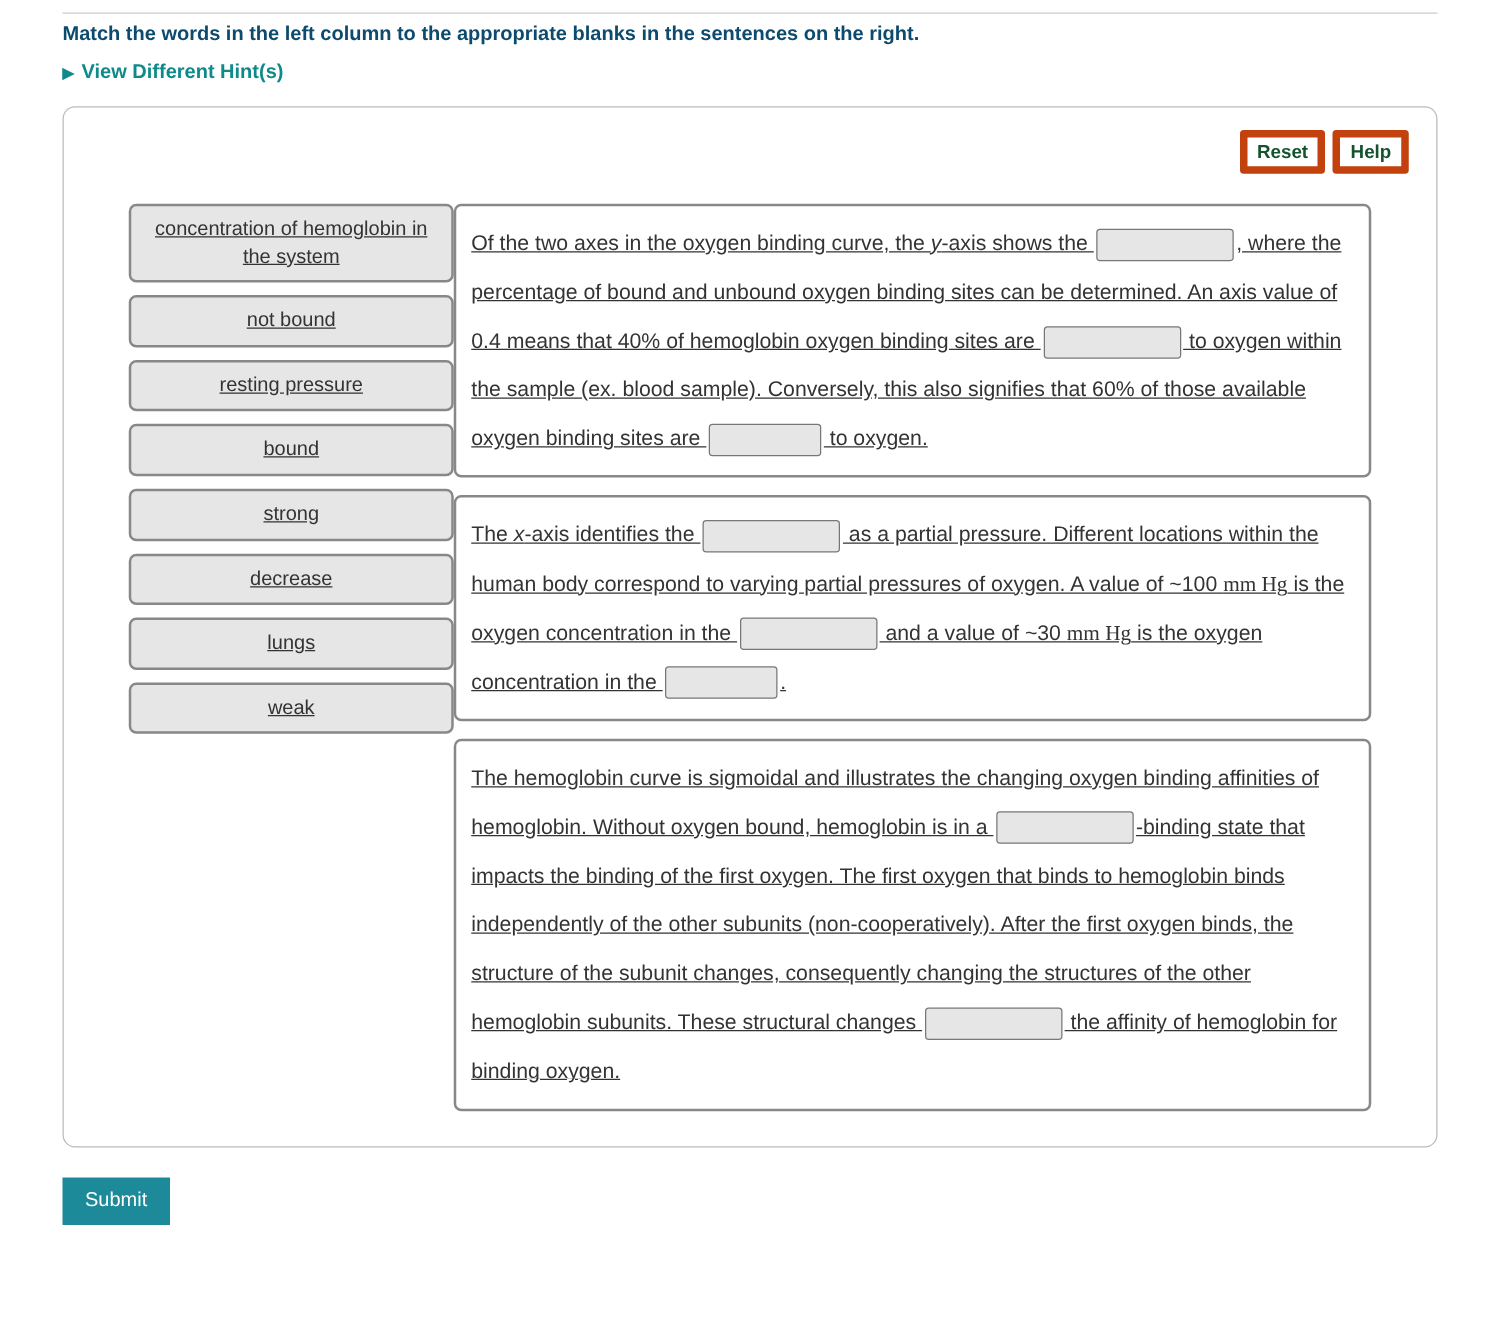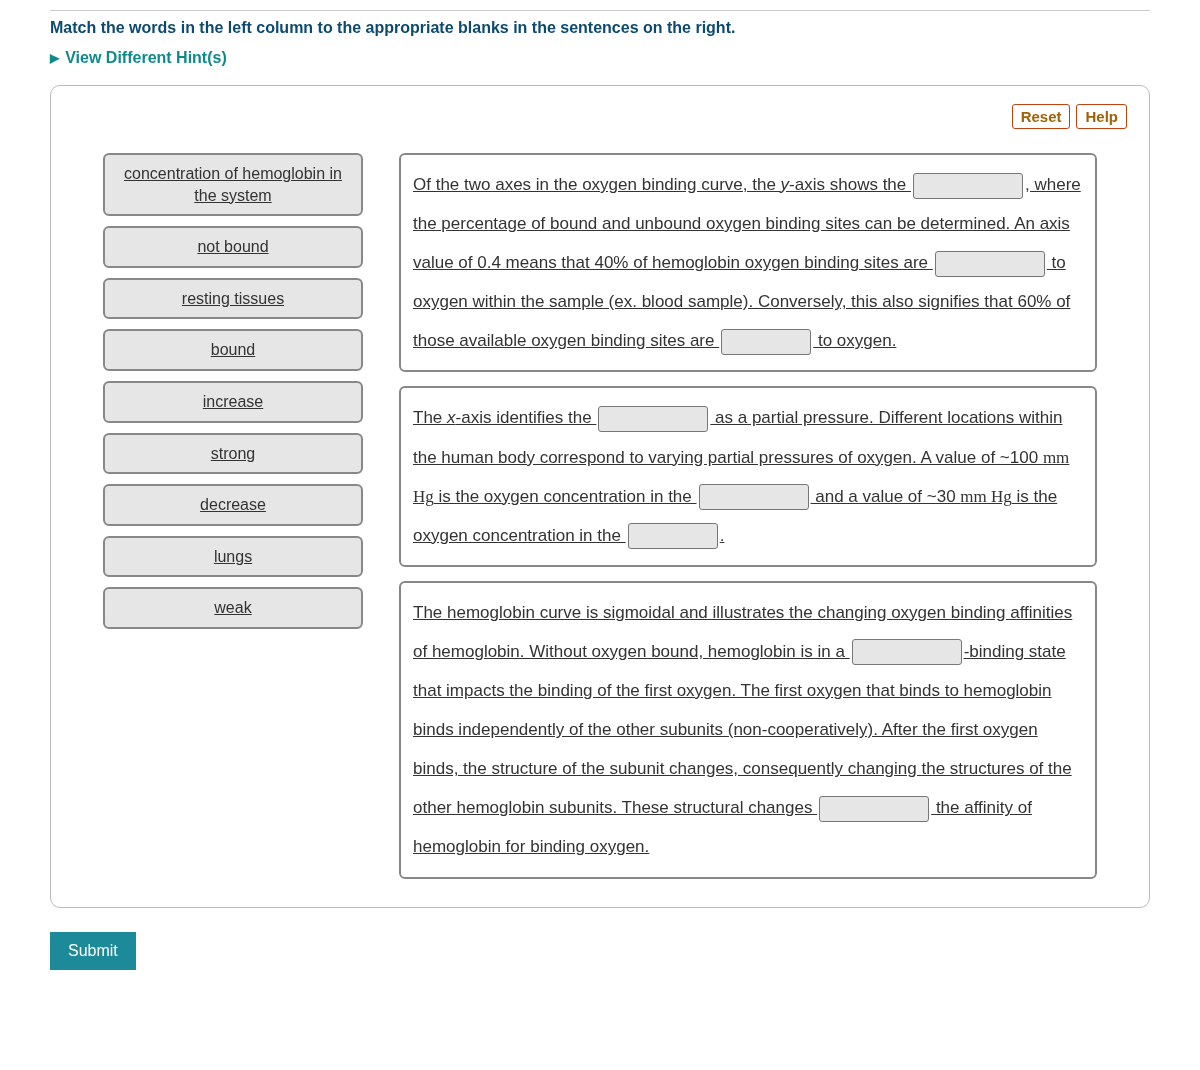--- a/index.html
+++ b/index.html
@@ -42,26 +42,26 @@
       padding: 18px 22px 28px 22px;
       background: #fff;
     }
     .toolbar {
       display: flex;
       justify-content: flex-end;
       gap: 6px;
       margin-bottom: 24px;
     }
     .tool-btn {
-      border: 1px solid #c2410c;
+      border: 6px solid #c2410c;
       background: #fff;
       padding: 3px 8px;
       font-size: 15px;
       font-weight: bold;
-      color: #a16207;
+      color: #14532d;
       border-radius: 3px;
       cursor: pointer;
     }
     .work-area {
       display: flex;
       padding: 0 30px;
       text-decoration: underline;
     }
     .words-col {
       width: 260px;
@@ -83,21 +83,20 @@
     }
     .word-tile .sub {
       font-size: 12px;
       vertical-align: sub;
     }
     .sentences-col {
       flex: 1;
       display: flex;
       flex-direction: column;
       gap: 14px;
-      margin-left: 36px;
     }
     .sentence-box {
       border: 2px solid #888;
       border-radius: 6px;
       padding: 10px 12px;
       font-size: 17px;
       color: #333;
       line-height: 2.3;
     }
     .sentence-box .ital { font-style: italic; }
@@ -140,23 +139,22 @@
   <div class="panel">
     <div class="toolbar">
       <button class="tool-btn">Reset</button>
       <button class="tool-btn">Help</button>
     </div>
 
     <div class="work-area">
       <div class="words-col">
         <div class="word-tile">concentration of hemoglobin in the system</div>
         <div class="word-tile">not bound</div>
-        <div class="word-tile">resting tissues</div>
+        <div class="word-tile">resting pressure</div>
         <div class="word-tile">bound</div>
-        <div class="word-tile">increase</div>
         <div class="word-tile">strong</div>
         <div class="word-tile">decrease</div>
         <div class="word-tile">lungs</div>
         <div class="word-tile">weak</div>
       </div>
 
       <div class="sentences-col">
 
         <div class="sentence-box">
           <span>Of the two axes in the oxygen binding curve, the </span><span class="ital">y</span><span>-axis shows the </span><span class="blank wide"></span><span>, where the percentage of bound and unbound oxygen binding sites can be determined. An axis value of 0.4 means that 40% of hemoglobin oxygen binding sites are </span><span class="blank wide"></span><span> to oxygen within the sample (ex. blood sample). Conversely, this also signifies that 60% of those available oxygen binding sites are </span><span class="blank med"></span><span> to oxygen.</span>

